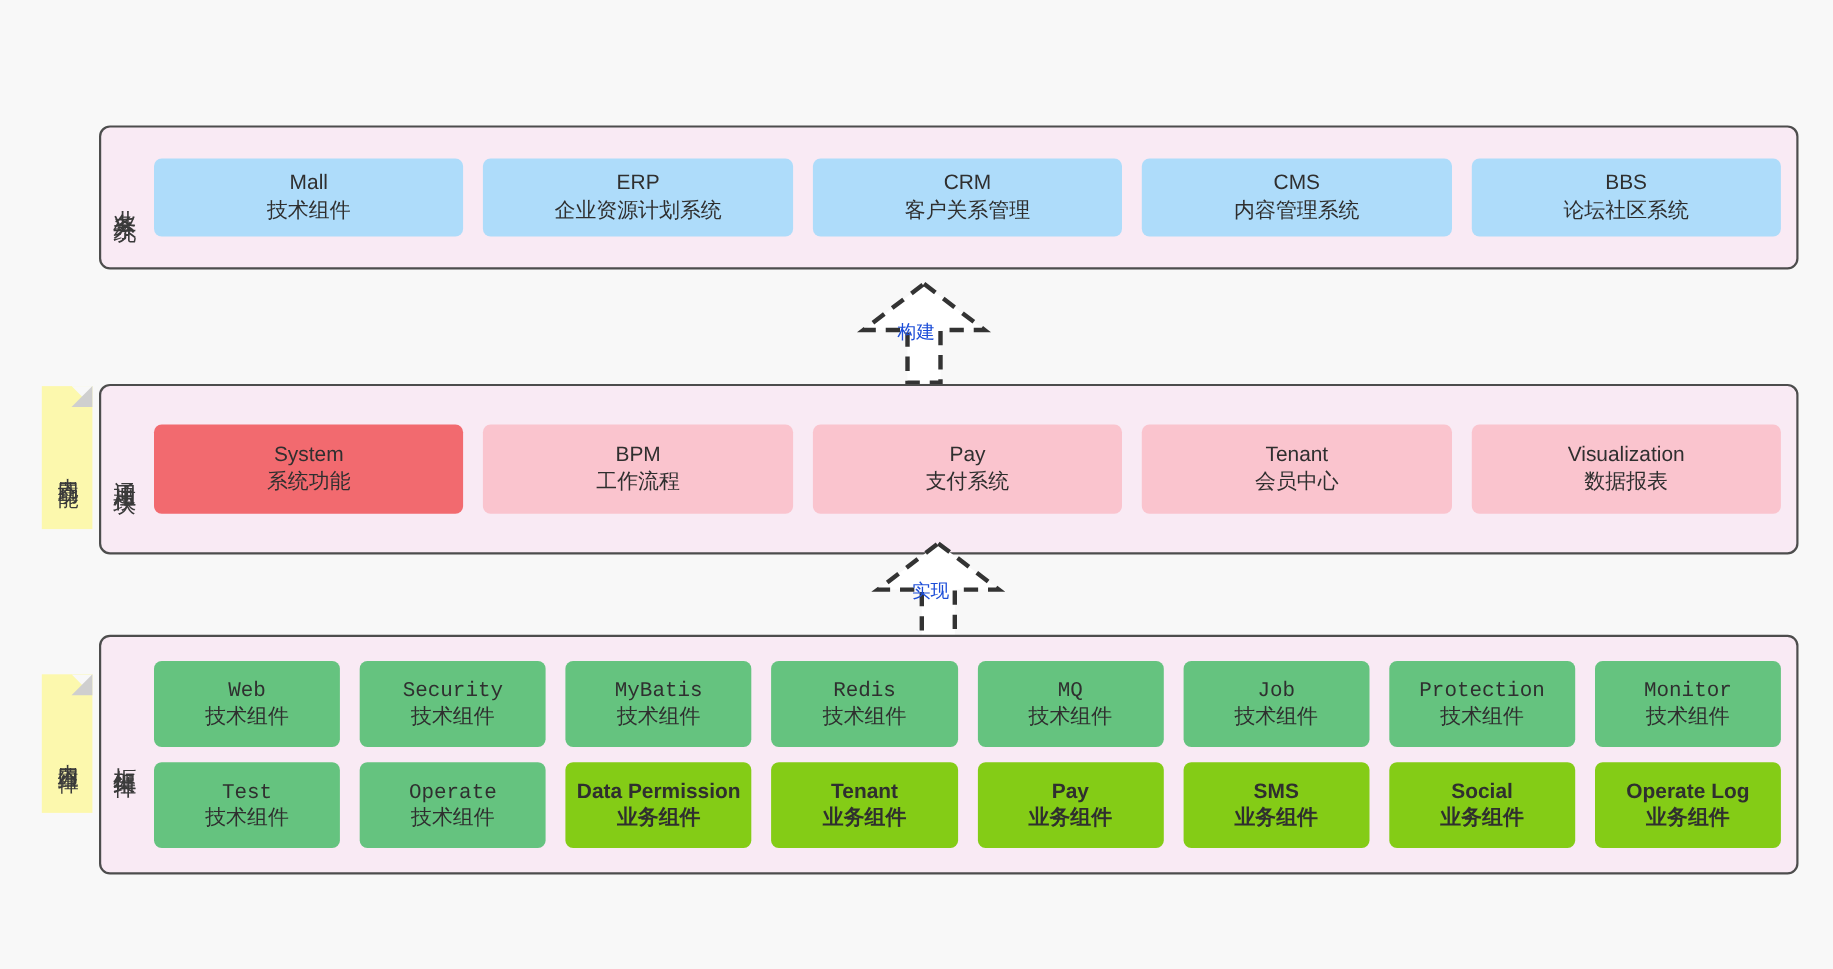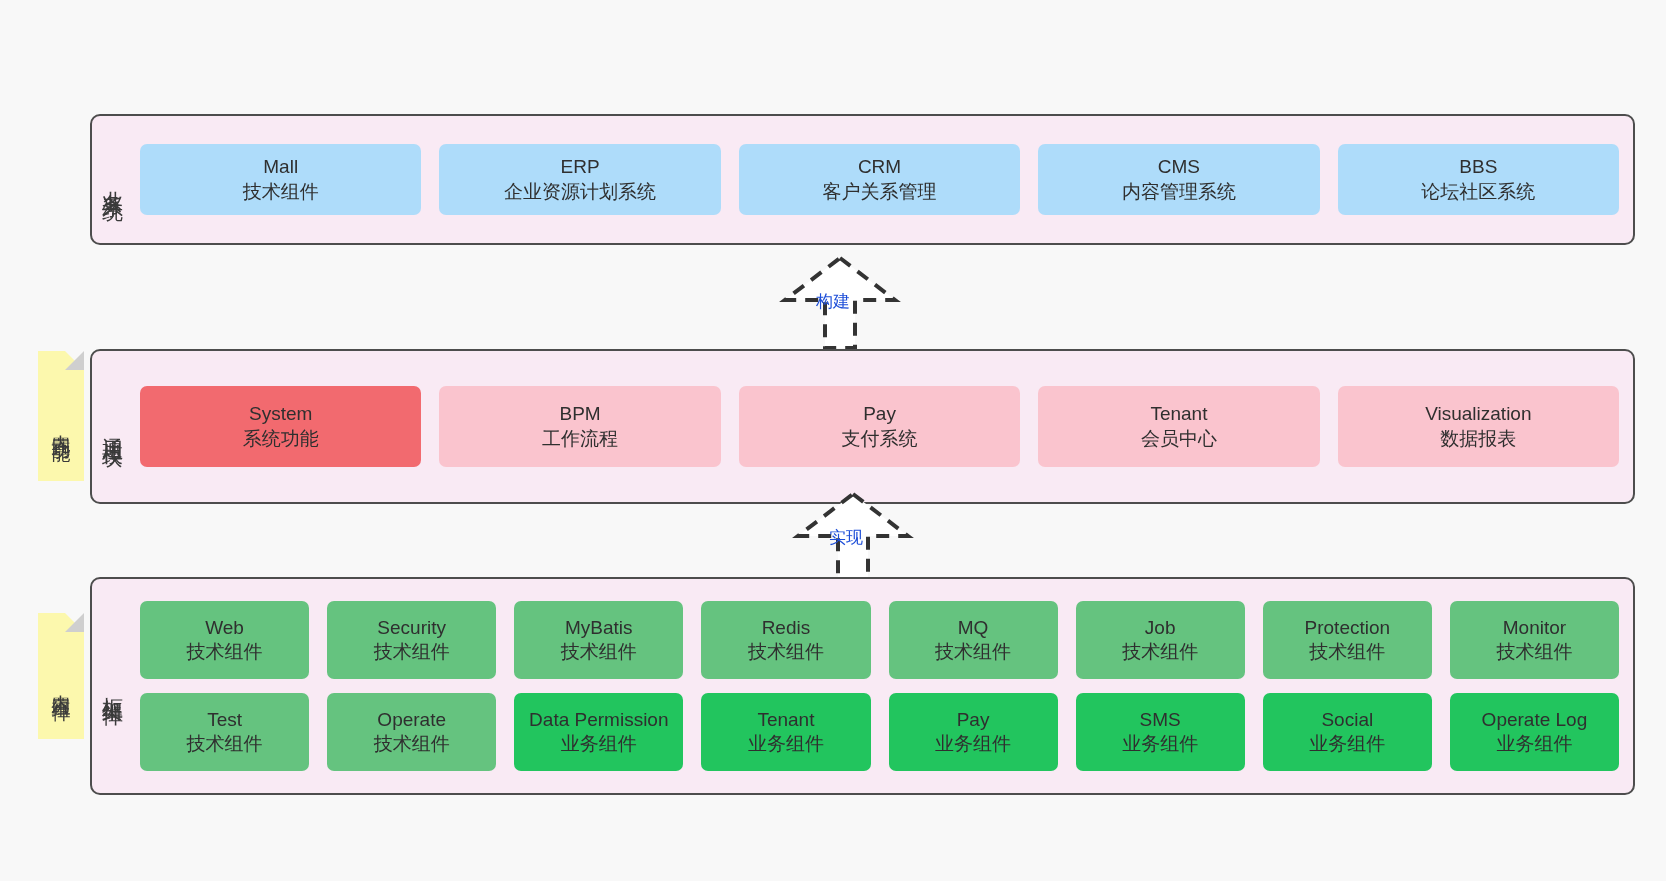--- a/index.html
+++ b/index.html
@@ -71,22 +71,22 @@
     box-sizing: border-box;
     padding: 4px 8px;
   }
   .cell .l1 { display: block; }
   .cell .l2 { display: block; }
 
   
   .c-blue        { background: #aedcfa; }
   .c-red         { background: #f26a6f; }
   .c-pink        { background: #fac4ce; }
-  .c-green       { background: #65c37f; }
-  .c-lightgreen  { background: #22c55e; }
+  .c-green       { background: #65c37f; font-family: Liberation Mono, monospace; }
+  .c-lightgreen  { background: #84cc16; font-weight: bold; }
 
   
   #layer-business   { left: 90px;  top: 114px; width: 1545px; height: 131px; }
   #layer-common     { left: 90px;  top: 349px; width: 1545px; height: 155px; }
   #layer-framework  { left: 90px;  top: 577px; width: 1545px; height: 218px; }
 
   #layer-business  .cell { height: 71px; }
   #layer-common    .cell { height: 81px; }
   #layer-framework .cell { height: 78px; }
 

